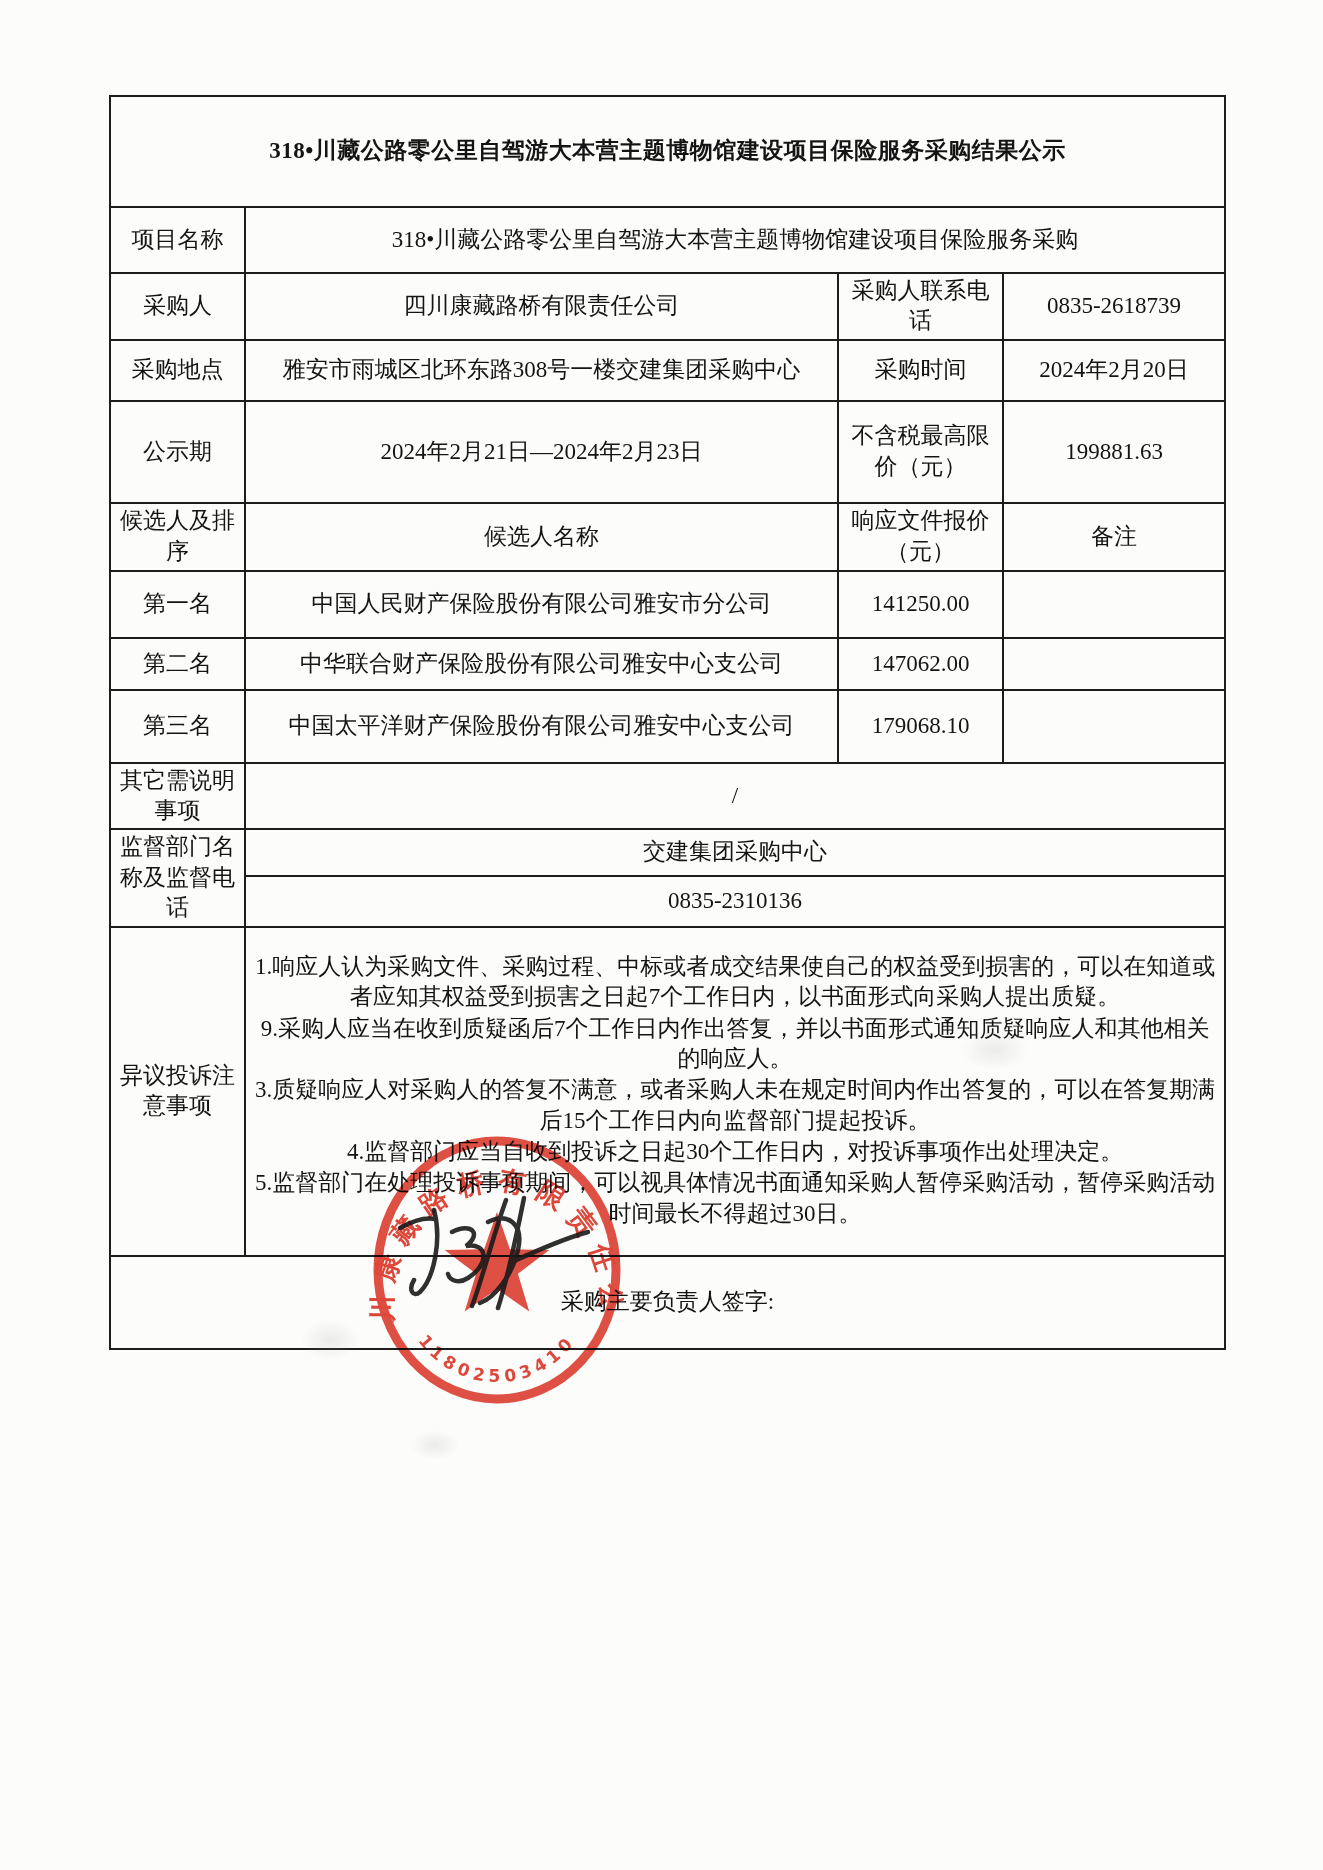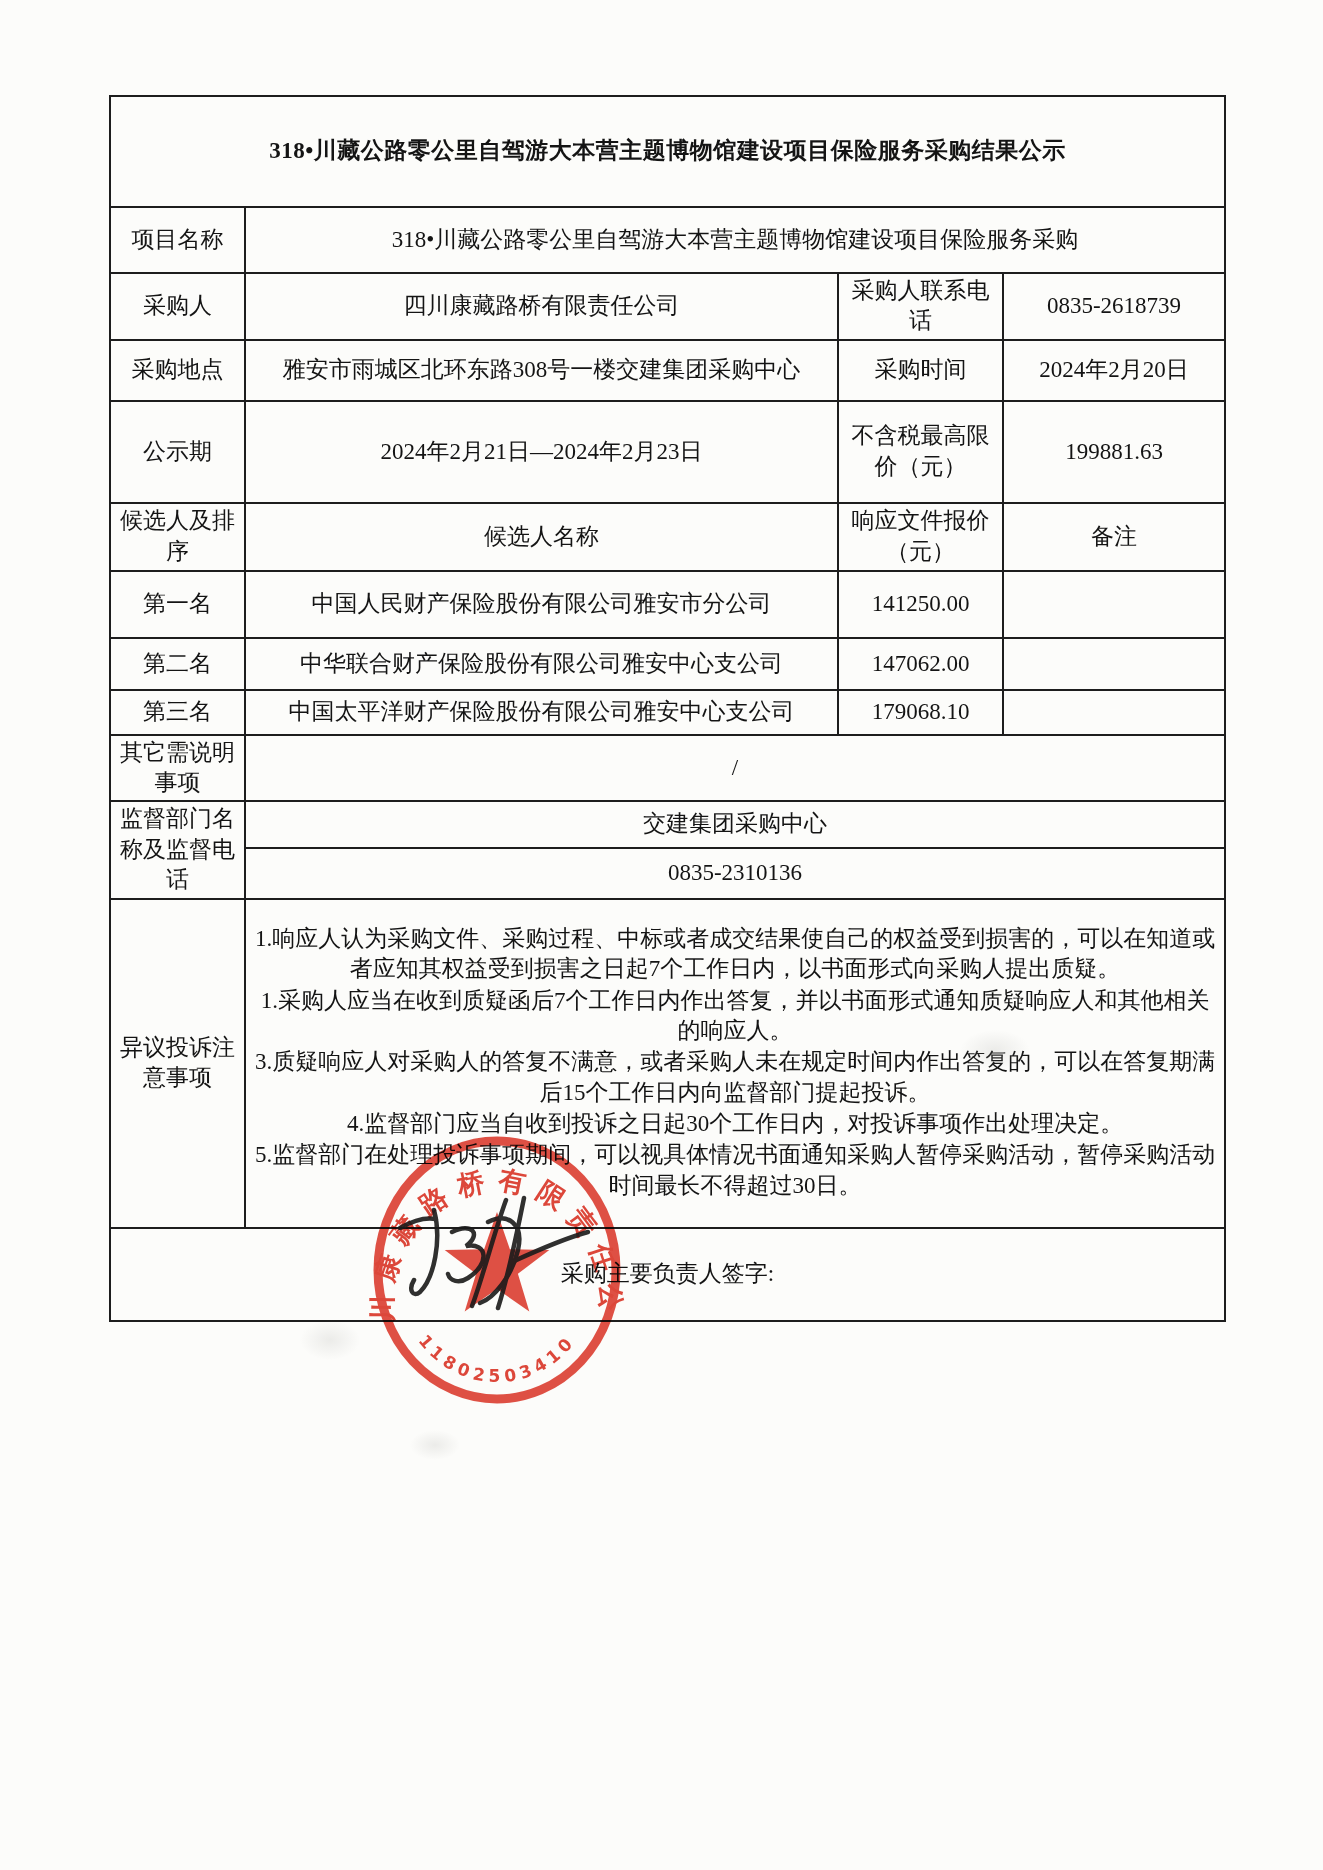--- a/index.html
+++ b/index.html
@@ -97,42 +97,42 @@
     <td>中国人民财产保险股份有限公司雅安市分公司</td>
     <td>141250.00</td>
     <td></td>
   </tr>
   <tr style="height:52px">
     <td>第二名</td>
     <td>中华联合财产保险股份有限公司雅安中心支公司</td>
     <td>147062.00</td>
     <td></td>
   </tr>
-  <tr style="height:45px">
+  <tr style="height:73px">
     <td>第三名</td>
     <td>中国太平洋财产保险股份有限公司雅安中心支公司</td>
     <td>179068.10</td>
     <td></td>
   </tr>
   <tr style="height:58px">
     <td class="label-cell">其它需说明事项</td>
     <td colspan="3">/</td>
   </tr>
   <tr style="height:36px">
     <td rowspan="2" class="label-cell">监督部门名称及监督电话</td>
     <td colspan="3">交建集团采购中心</td>
   </tr>
   <tr style="height:40px">
     <td colspan="3">0835-2310136</td>
   </tr>
   <tr style="height:329px">
     <td class="label-cell">异议投诉注意事项</td>
     <td colspan="3" class="objection-cell">
       <div>1.响应人认为采购文件、采购过程、中标或者成交结果使自己的权益受到损害的，可以在知道或者应知其权益受到损害之日起7个工作日内，以书面形式向采购人提出质疑。</div>
-      <div>1.采购人应当在收到质疑函后7个工作日内作出答复，并以书面形式通知质疑响应人和其他相关的响应人。</div>
+      <div>9.采购人应当在收到质疑函后7个工作日内作出答复，并以书面形式通知质疑响应人和其他相关的响应人。</div>
       <div>3.质疑响应人对采购人的答复不满意，或者采购人未在规定时间内作出答复的，可以在答复期满后15个工作日内向监督部门提起投诉。</div>
       <div>4.监督部门应当自收到投诉之日起30个工作日内，对投诉事项作出处理决定。</div>
       <div>5.监督部门在处理投诉事项期间，可以视具体情况书面通知采购人暂停采购活动，暂停采购活动时间最长不得超过30日。</div>
     </td>
   </tr>
   <tr style="height:93px">
     <td colspan="4" class="sign-cell">采购主要负责人签字:</td>
   </tr>
 </tbody>
   </table>

